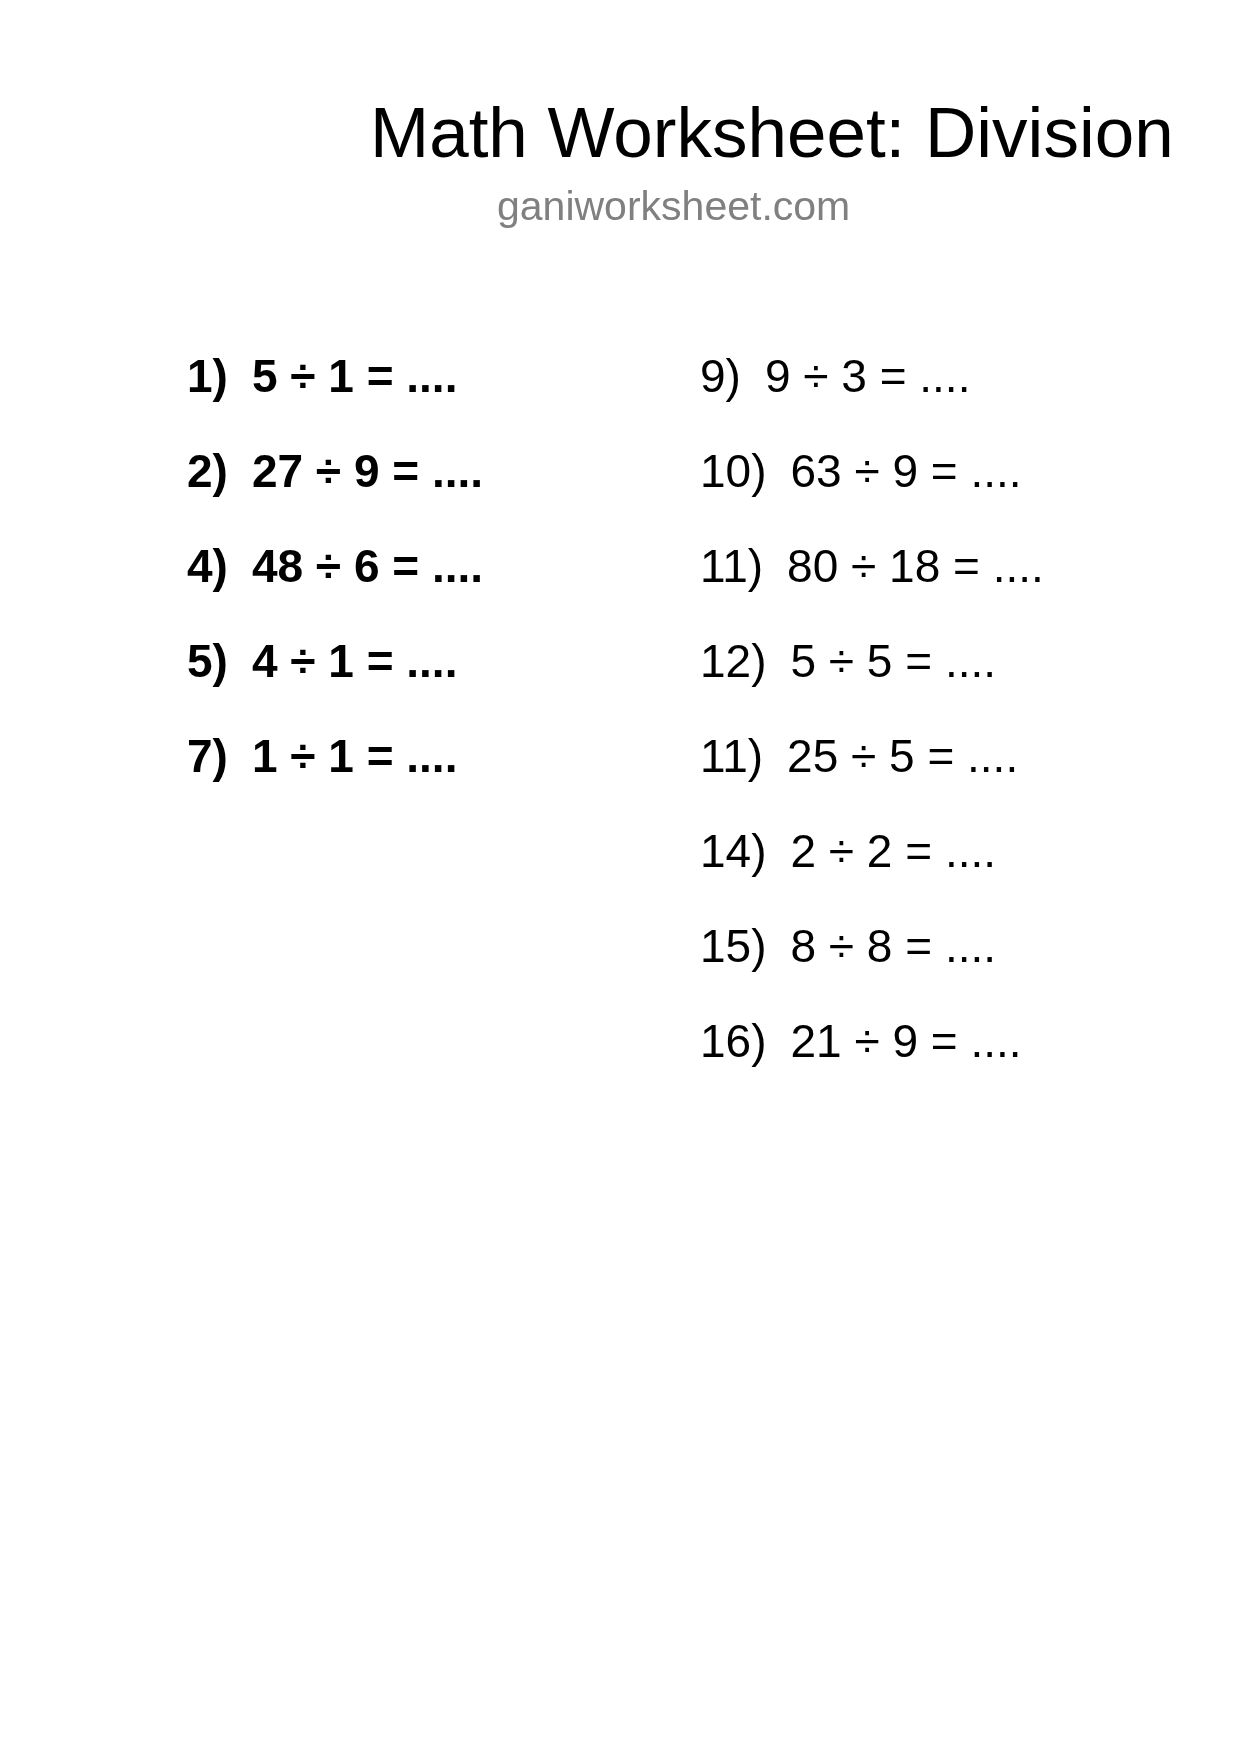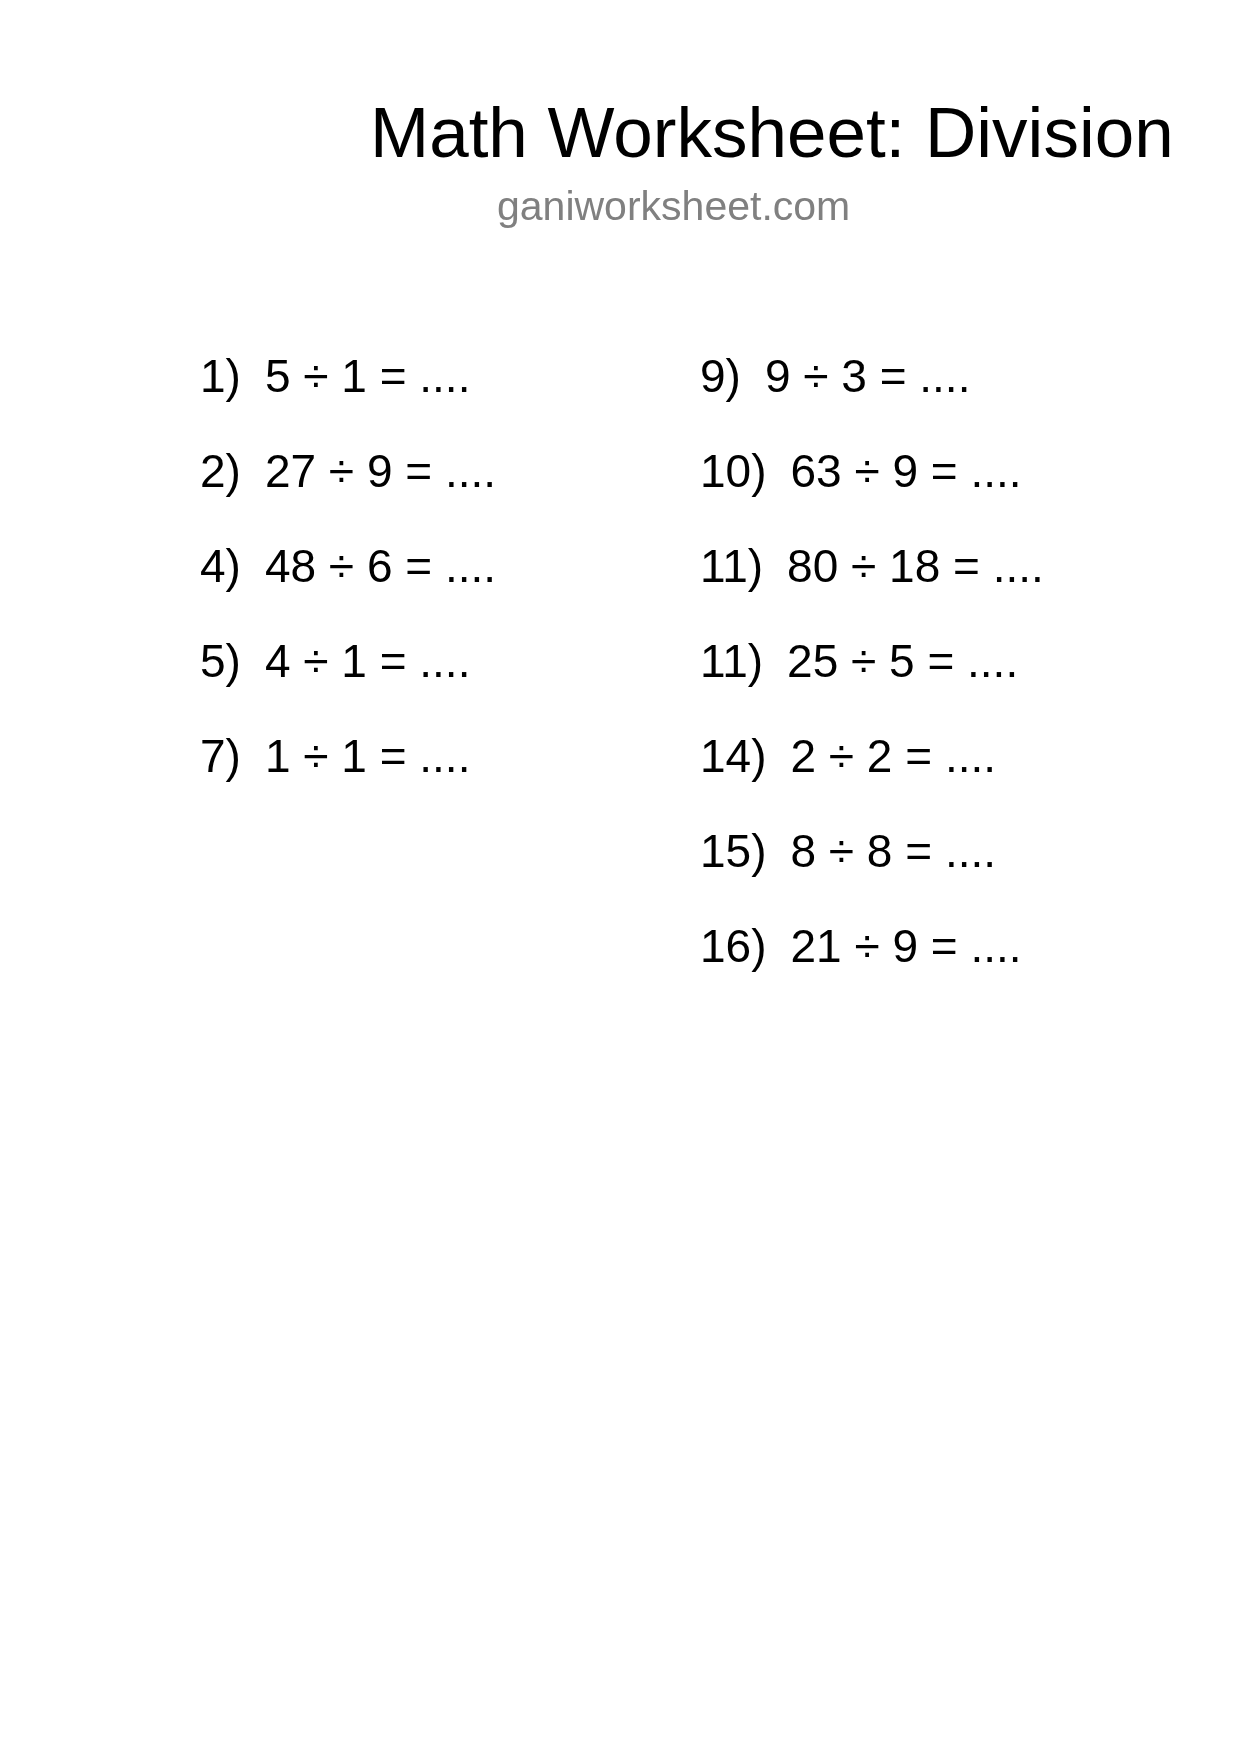--- a/index.html
+++ b/index.html
@@ -31,21 +31,21 @@
       font-size: 41px;
       line-height: 48px;
       white-space: nowrap;
       color: #808080;
       margin-left: 28px;
     }
     .col {
       position: absolute;
       top: 350px;
     }
-    .col-left { left: 200px; }
+    .col-left { left: 187px; font-weight: bold; }
     .col-right { left: 700px; }
     .problem {
       height: 95px;
       font-size: 46px;
       line-height: 52px;
       white-space: nowrap;
       color: #000000;
     }
     .problem .num { }
     .problem .expr { margin-left: 24px; }
@@ -61,17 +61,18 @@
   <div class="problem"><span class="num">2)</span><span class="expr">27 ÷ 9 = ....</span></div>
   <div class="problem"><span class="num">4)</span><span class="expr">48 ÷ 6 = ....</span></div>
   <div class="problem"><span class="num">5)</span><span class="expr">4 ÷ 1 = ....</span></div>
   <div class="problem"><span class="num">7)</span><span class="expr">1 ÷ 1 = ....</span></div>
 </div>
 
 <div class="col col-right">
   <div class="problem"><span class="num">9)</span><span class="expr">9 ÷ 3 = ....</span></div>
   <div class="problem"><span class="num">10)</span><span class="expr">63 ÷ 9 = ....</span></div>
   <div class="problem"><span class="num">11)</span><span class="expr">80 ÷ 18 = ....</span></div>
+  <div class="problem"><span class="num">12)</span><span class="expr">5 ÷ 5 = ....</span></div>
   <div class="problem"><span class="num">11)</span><span class="expr">25 ÷ 5 = ....</span></div>
   <div class="problem"><span class="num">14)</span><span class="expr">2 ÷ 2 = ....</span></div>
   <div class="problem"><span class="num">15)</span><span class="expr">8 ÷ 8 = ....</span></div>
   <div class="problem"><span class="num">16)</span><span class="expr">21 ÷ 9 = ....</span></div>
 </div>
 
 </body></html>

